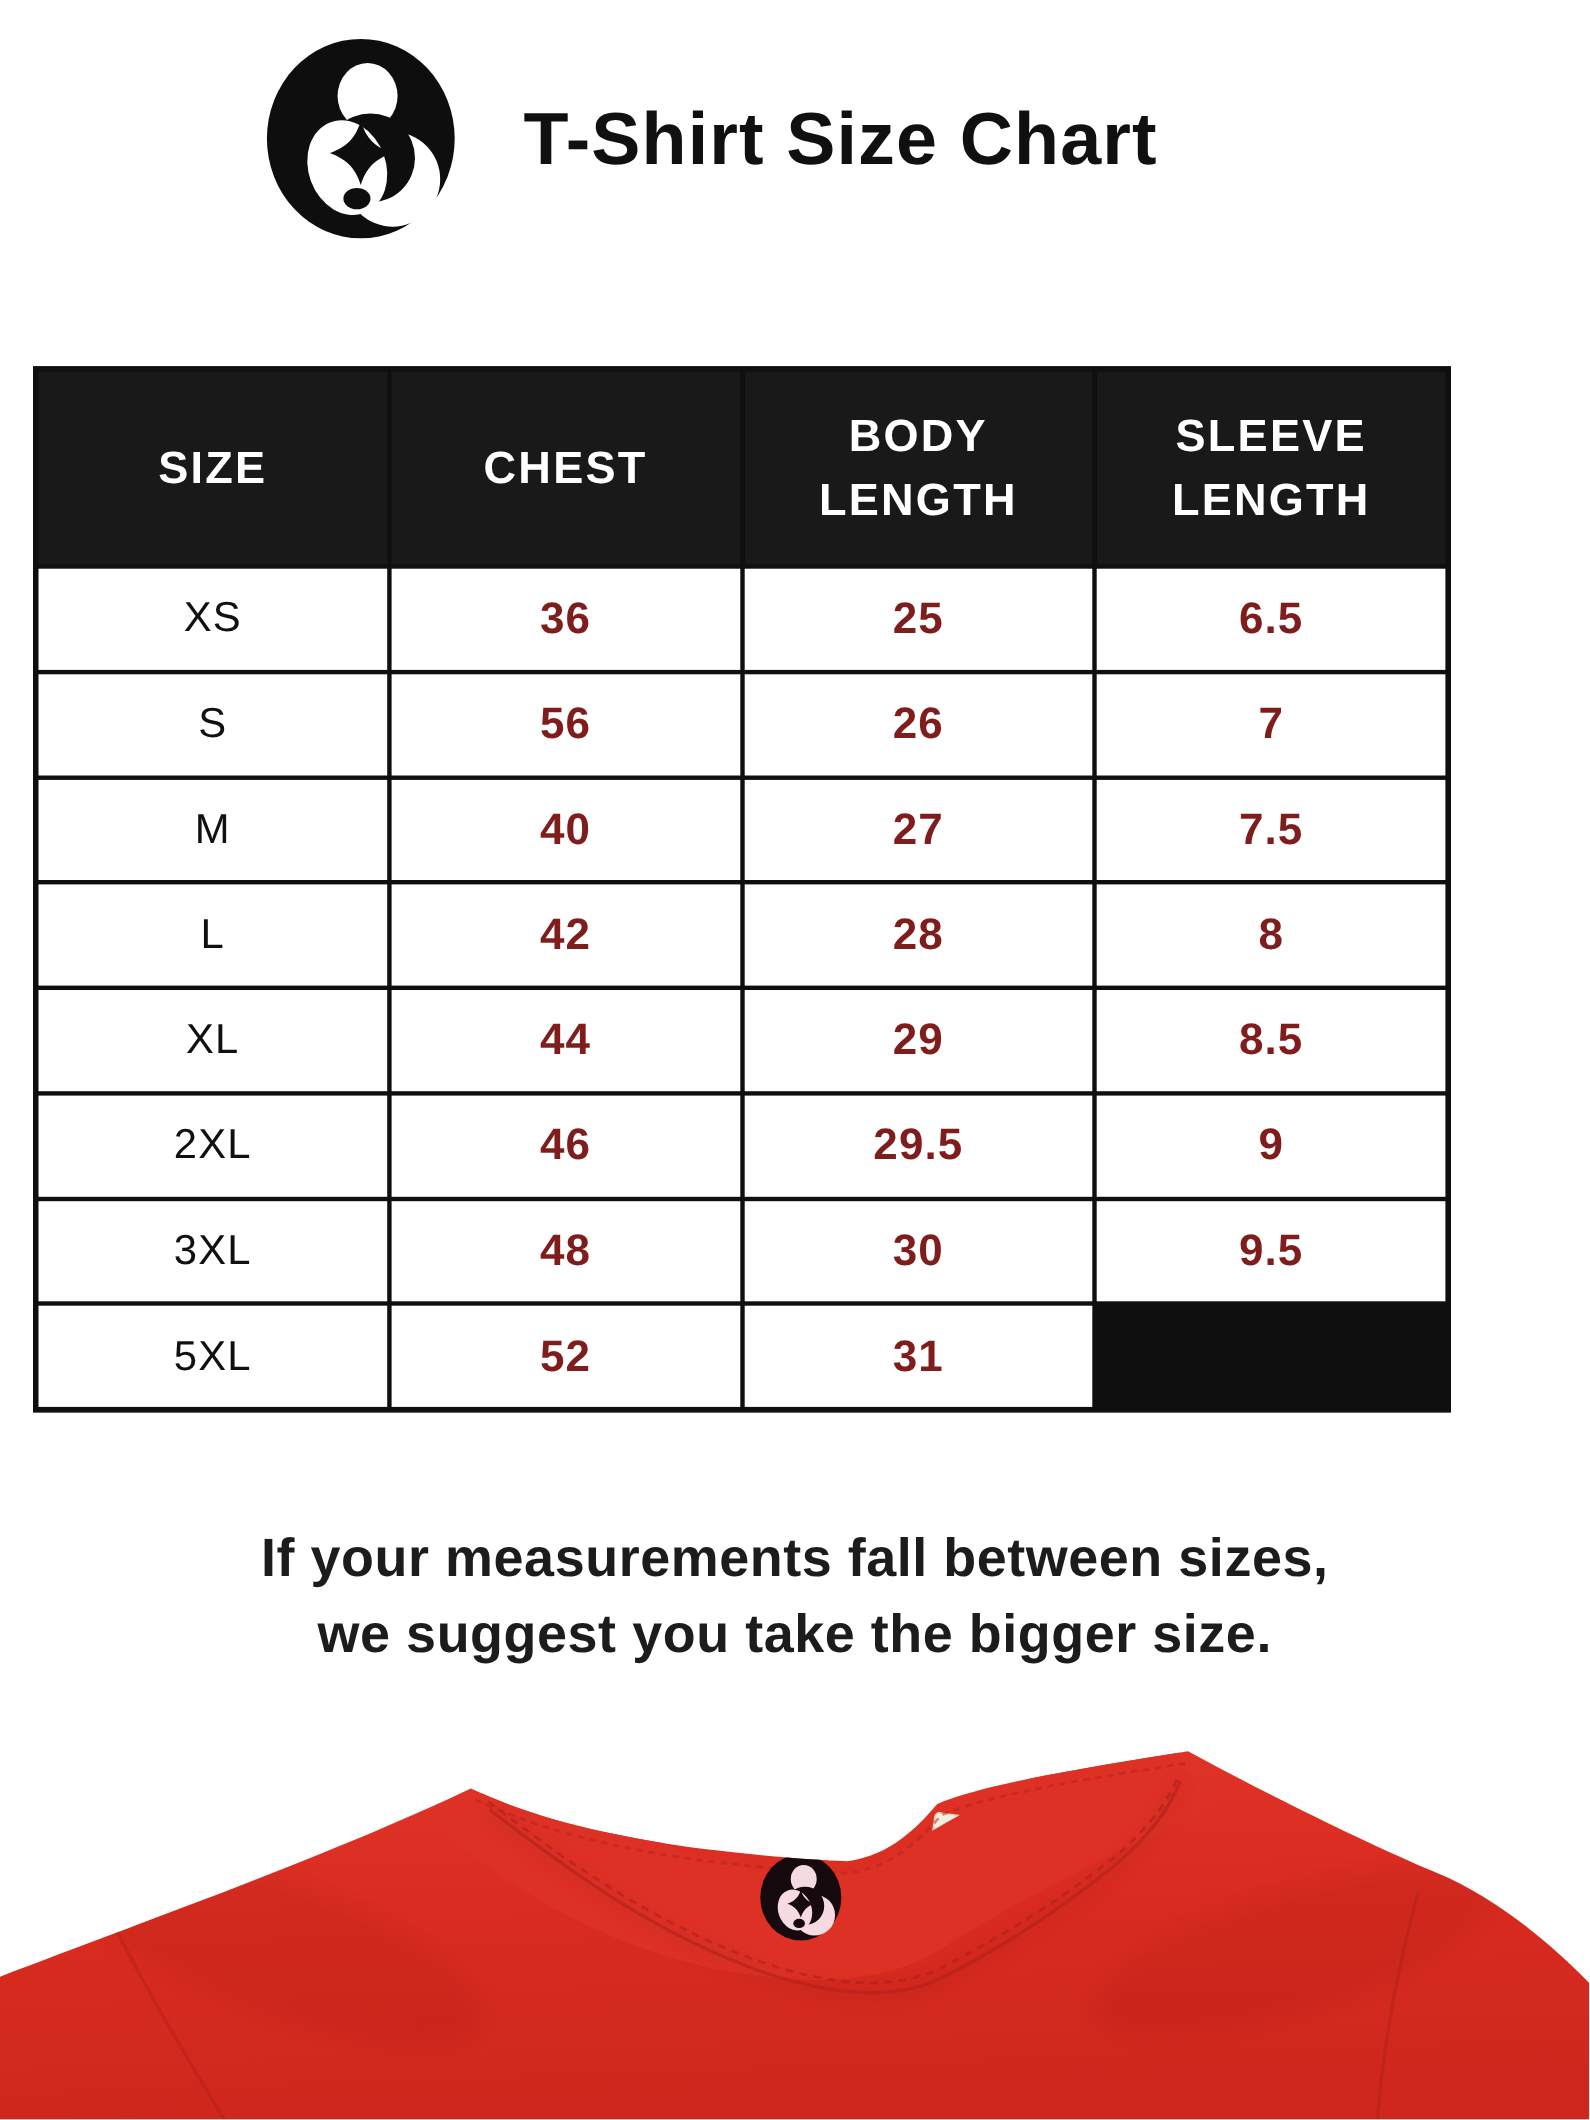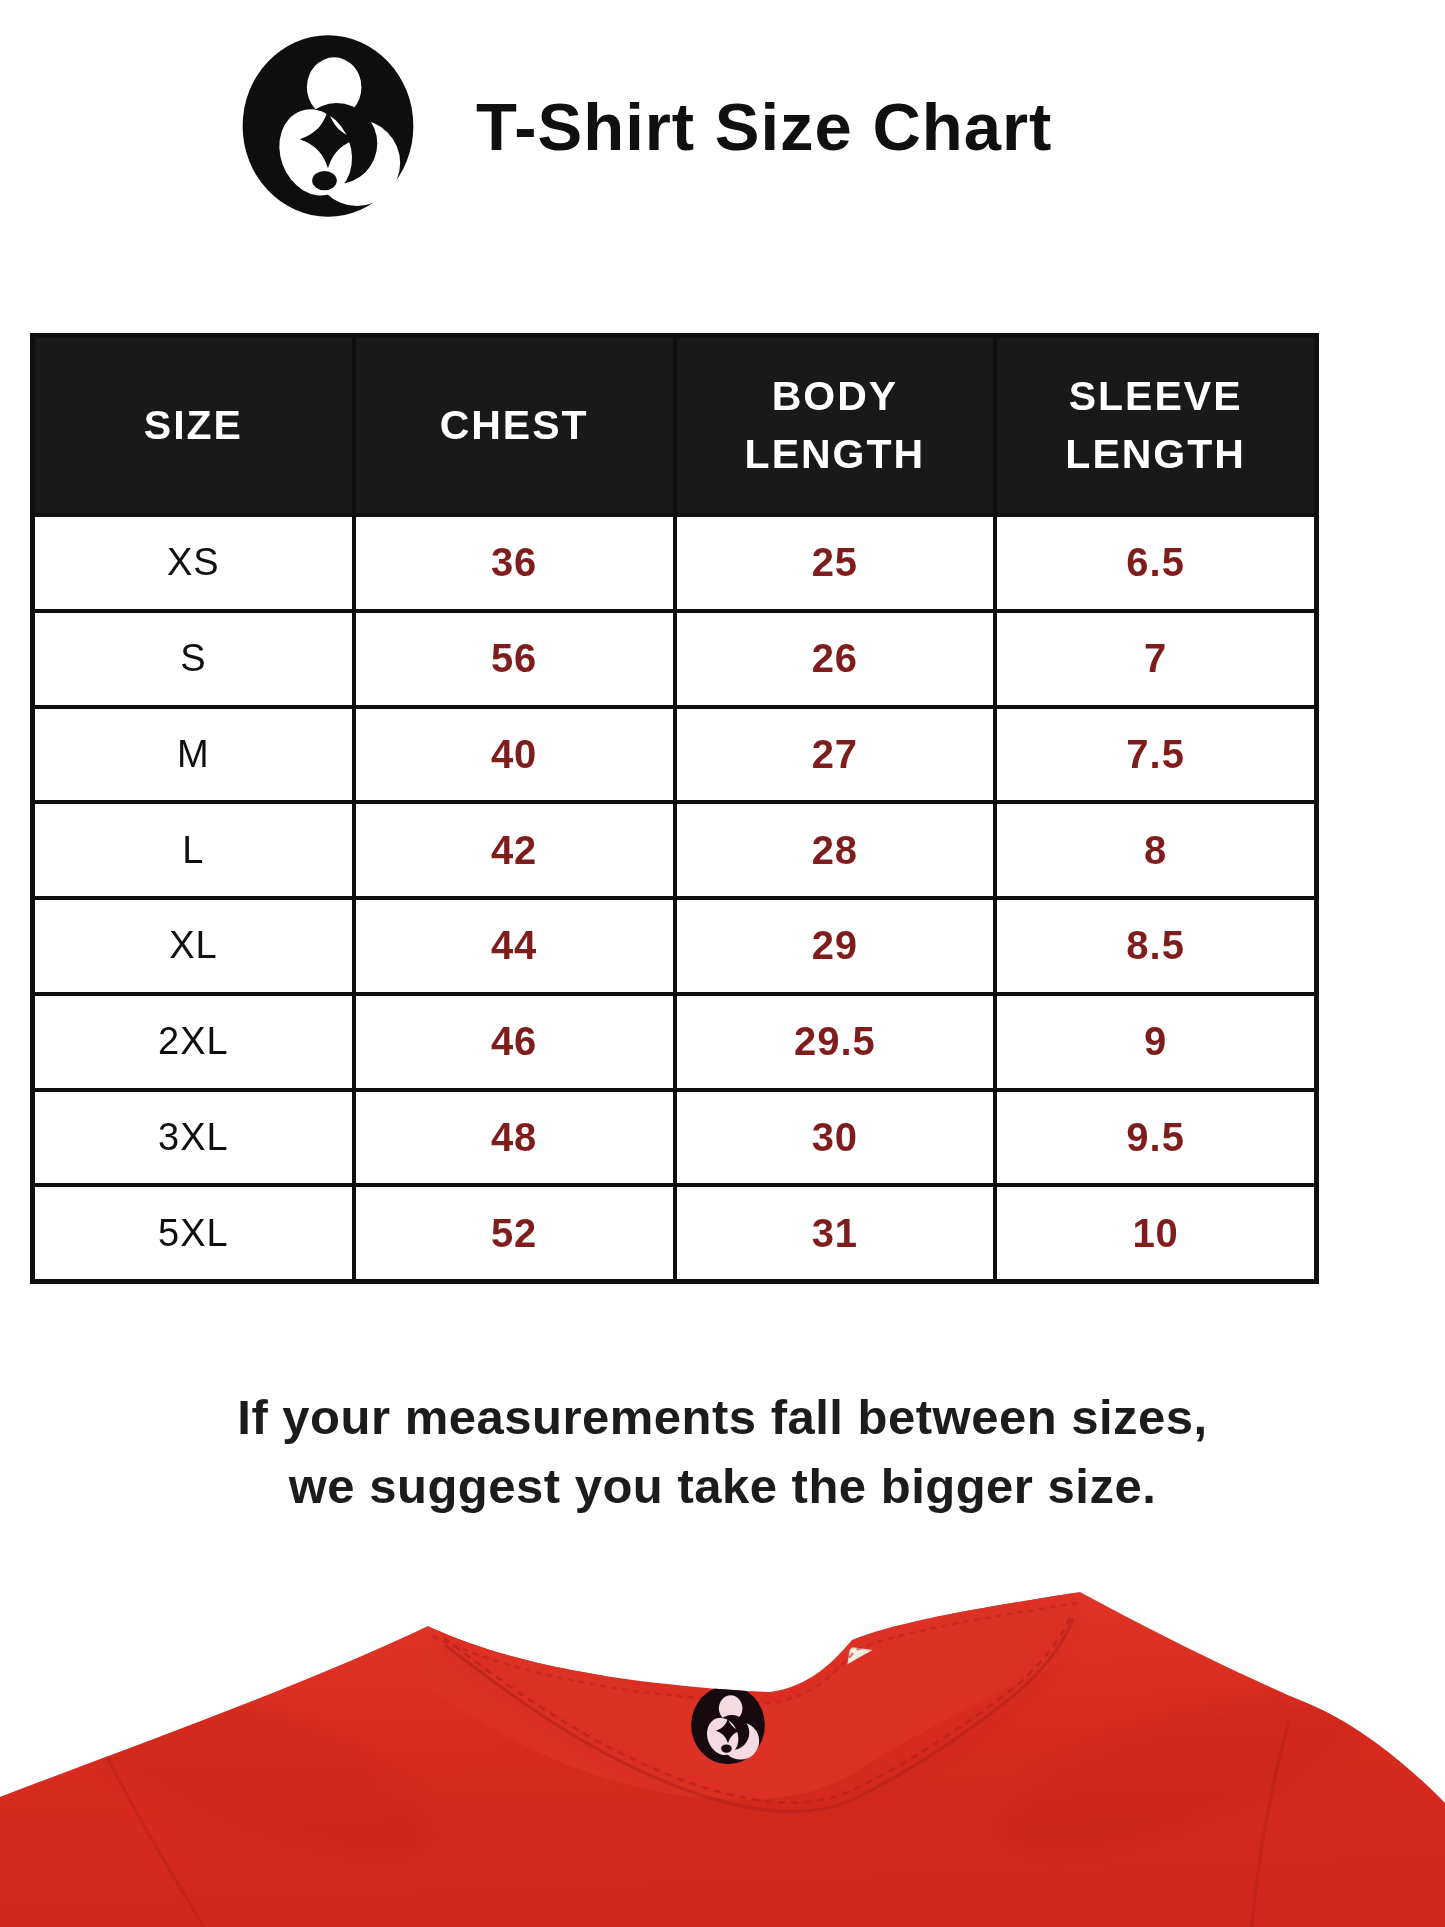--- a/index.html
+++ b/index.html
@@ -110,21 +110,20 @@
     <div class="cell">9</div>
 
     <div class="cell size">3XL</div>
     <div class="cell">48</div>
     <div class="cell">30</div>
     <div class="cell">9.5</div>
 
     <div class="cell size">5XL</div>
     <div class="cell">52</div>
     <div class="cell">31</div>
-    <div class="cell">10</div>
   </div>
 
   <p class="note"><span>If your measurements fall between sizes,</span><br><span>we suggest you take the bigger size.</span></p>
 
   <div class="shirt">
     <svg viewBox="0 0 1445 392" width="1445" height="392">
       <defs>
         <linearGradient id="redGrad" x1="0" y1="0" x2="0.15" y2="1">
           <stop offset="0" stop-color="#e23529"></stop>
           <stop offset="0.5" stop-color="#d92b20"></stop>

